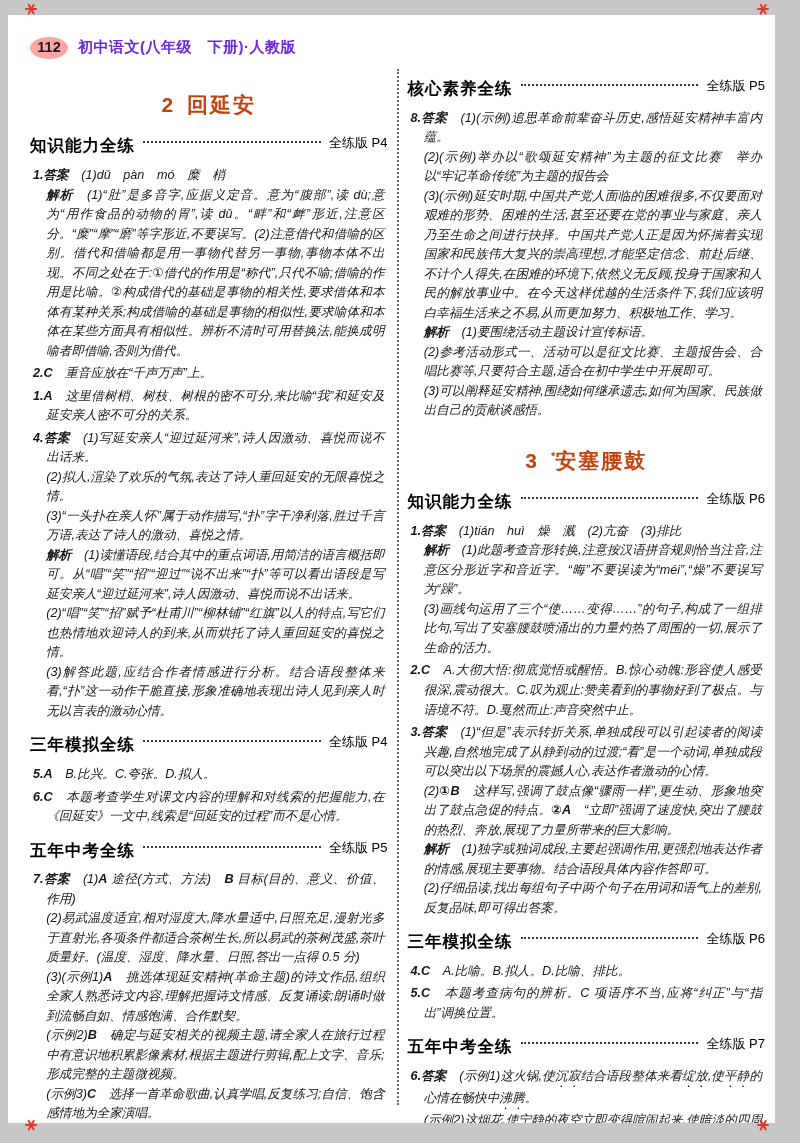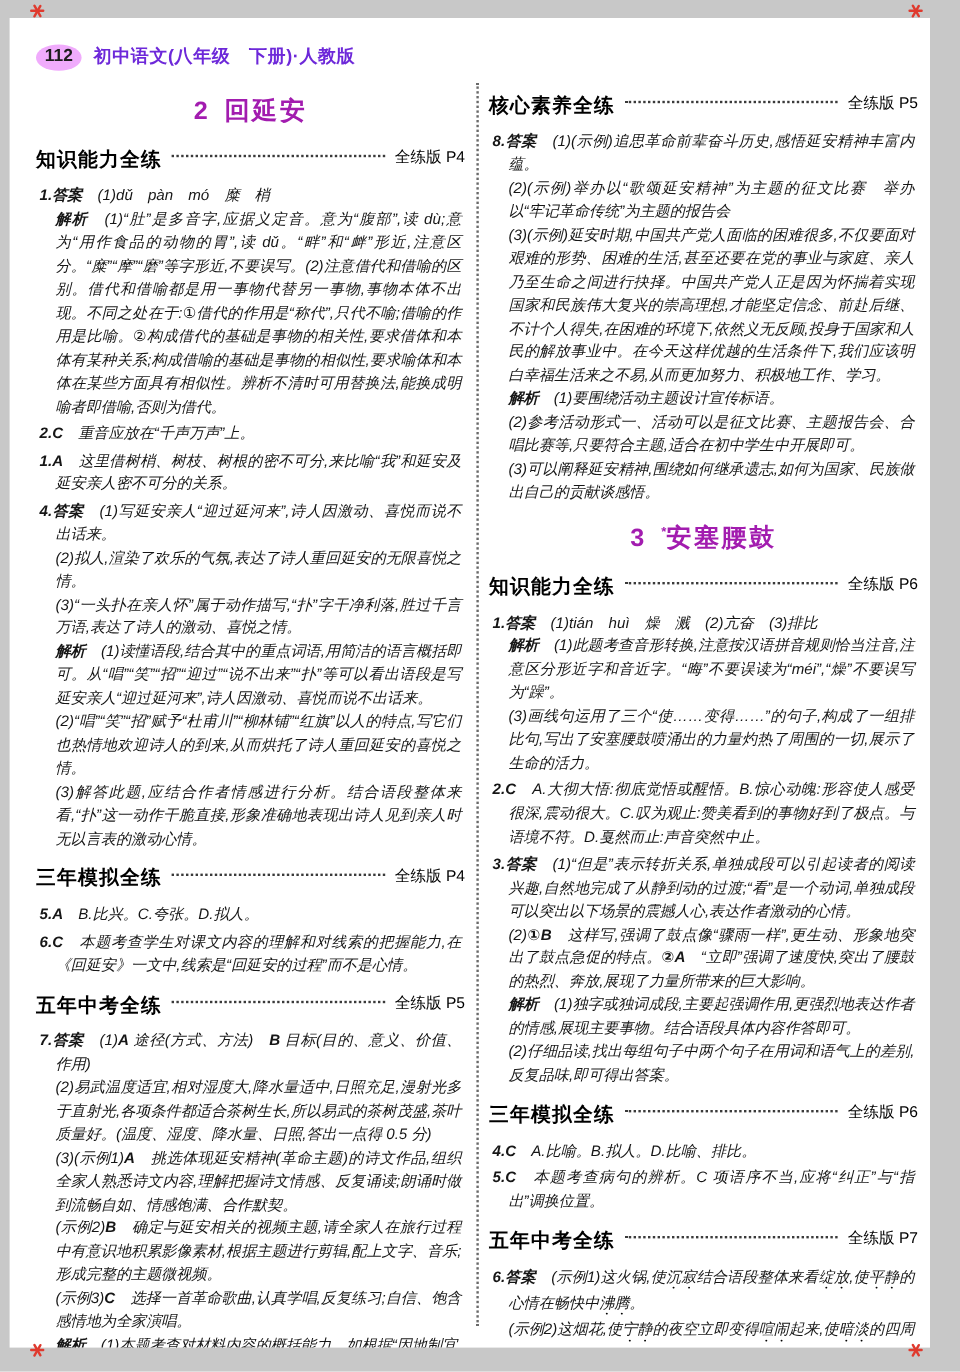--- a/index.html
+++ b/index.html
@@ -23,39 +23,39 @@
   .corner-mark i{position:absolute;left:0;top:5px;width:12px;height:2.4px;background:#df3a2e;border-radius:1px;display:block;}
   .corner-mark i:nth-child(2){transform:rotate(60deg);}
   .corner-mark i:nth-child(3){transform:rotate(120deg);}
   .cm-tl{left:25px;top:3px;}
   .cm-tr{right:31px;top:3px;}
   .cm-bl{left:25px;bottom:12px;}
   .cm-br{right:31px;bottom:12px;}
 
   .page-header{display:flex;align-items:center;margin:2px 0 6px 0;}
   .page-num-badge{
-    background:#f0abfc;border-radius:50%;
+    background:#fca5a5;border-radius:50%;
     min-width:24px;padding:3px 7px;text-align:center;
     font-size:14.5px;font-weight:700;color:#1c1c1c;margin-right:10px;line-height:1.1;
   }
   .book-title{font-size:15px;font-weight:700;color:#6d28d9;letter-spacing:0.5px;}
 
   .columns{display:flex;align-items:stretch;height:1040px;}
   .col{flex:1 1 0;min-width:0;}
   .col-divider{width:0;border-left:2px dotted #6a6a6a;margin:4px 9px 0 9px;}
 
   
   .col{font-size:12.6px;line-height:1.55;text-align:justify;}
   .b{font-weight:700;}
   .e{
     -webkit-text-emphasis:filled dot #000;-webkit-text-emphasis-position:under right;
     text-emphasis:filled dot #000;text-emphasis-position:under right;
   }
 
-  .lesson-title{text-align:center;font-size:21px;font-weight:700;margin:12px 0 12px 0;letter-spacing:2px;color:#a21caf;}
+  .lesson-title{text-align:center;font-size:21px;font-weight:700;margin:24px 0 12px 0;letter-spacing:2px;color:#c2410c;}
   .lesson-title .num{margin-right:14px;letter-spacing:0;}
   .lesson-title sup{font-size:11px;vertical-align:super;letter-spacing:0;}
 
   .section-header{display:flex;align-items:flex-start;margin:11px 0 7px 0;}
   .section-label{font-weight:700;font-size:16.5px;color:#000;letter-spacing:1px;white-space:nowrap;}
   .section-leader{flex:1;border-bottom:2.5px dotted #3a3a3a;height:8px;margin:0 8px;}
   .section-ref{font-weight:400;font-size:13px;white-space:nowrap;color:#000;}
 
   .item{padding-left:1.05em;margin:3px;font-style:italic;}
   .item p{margin:0;}

